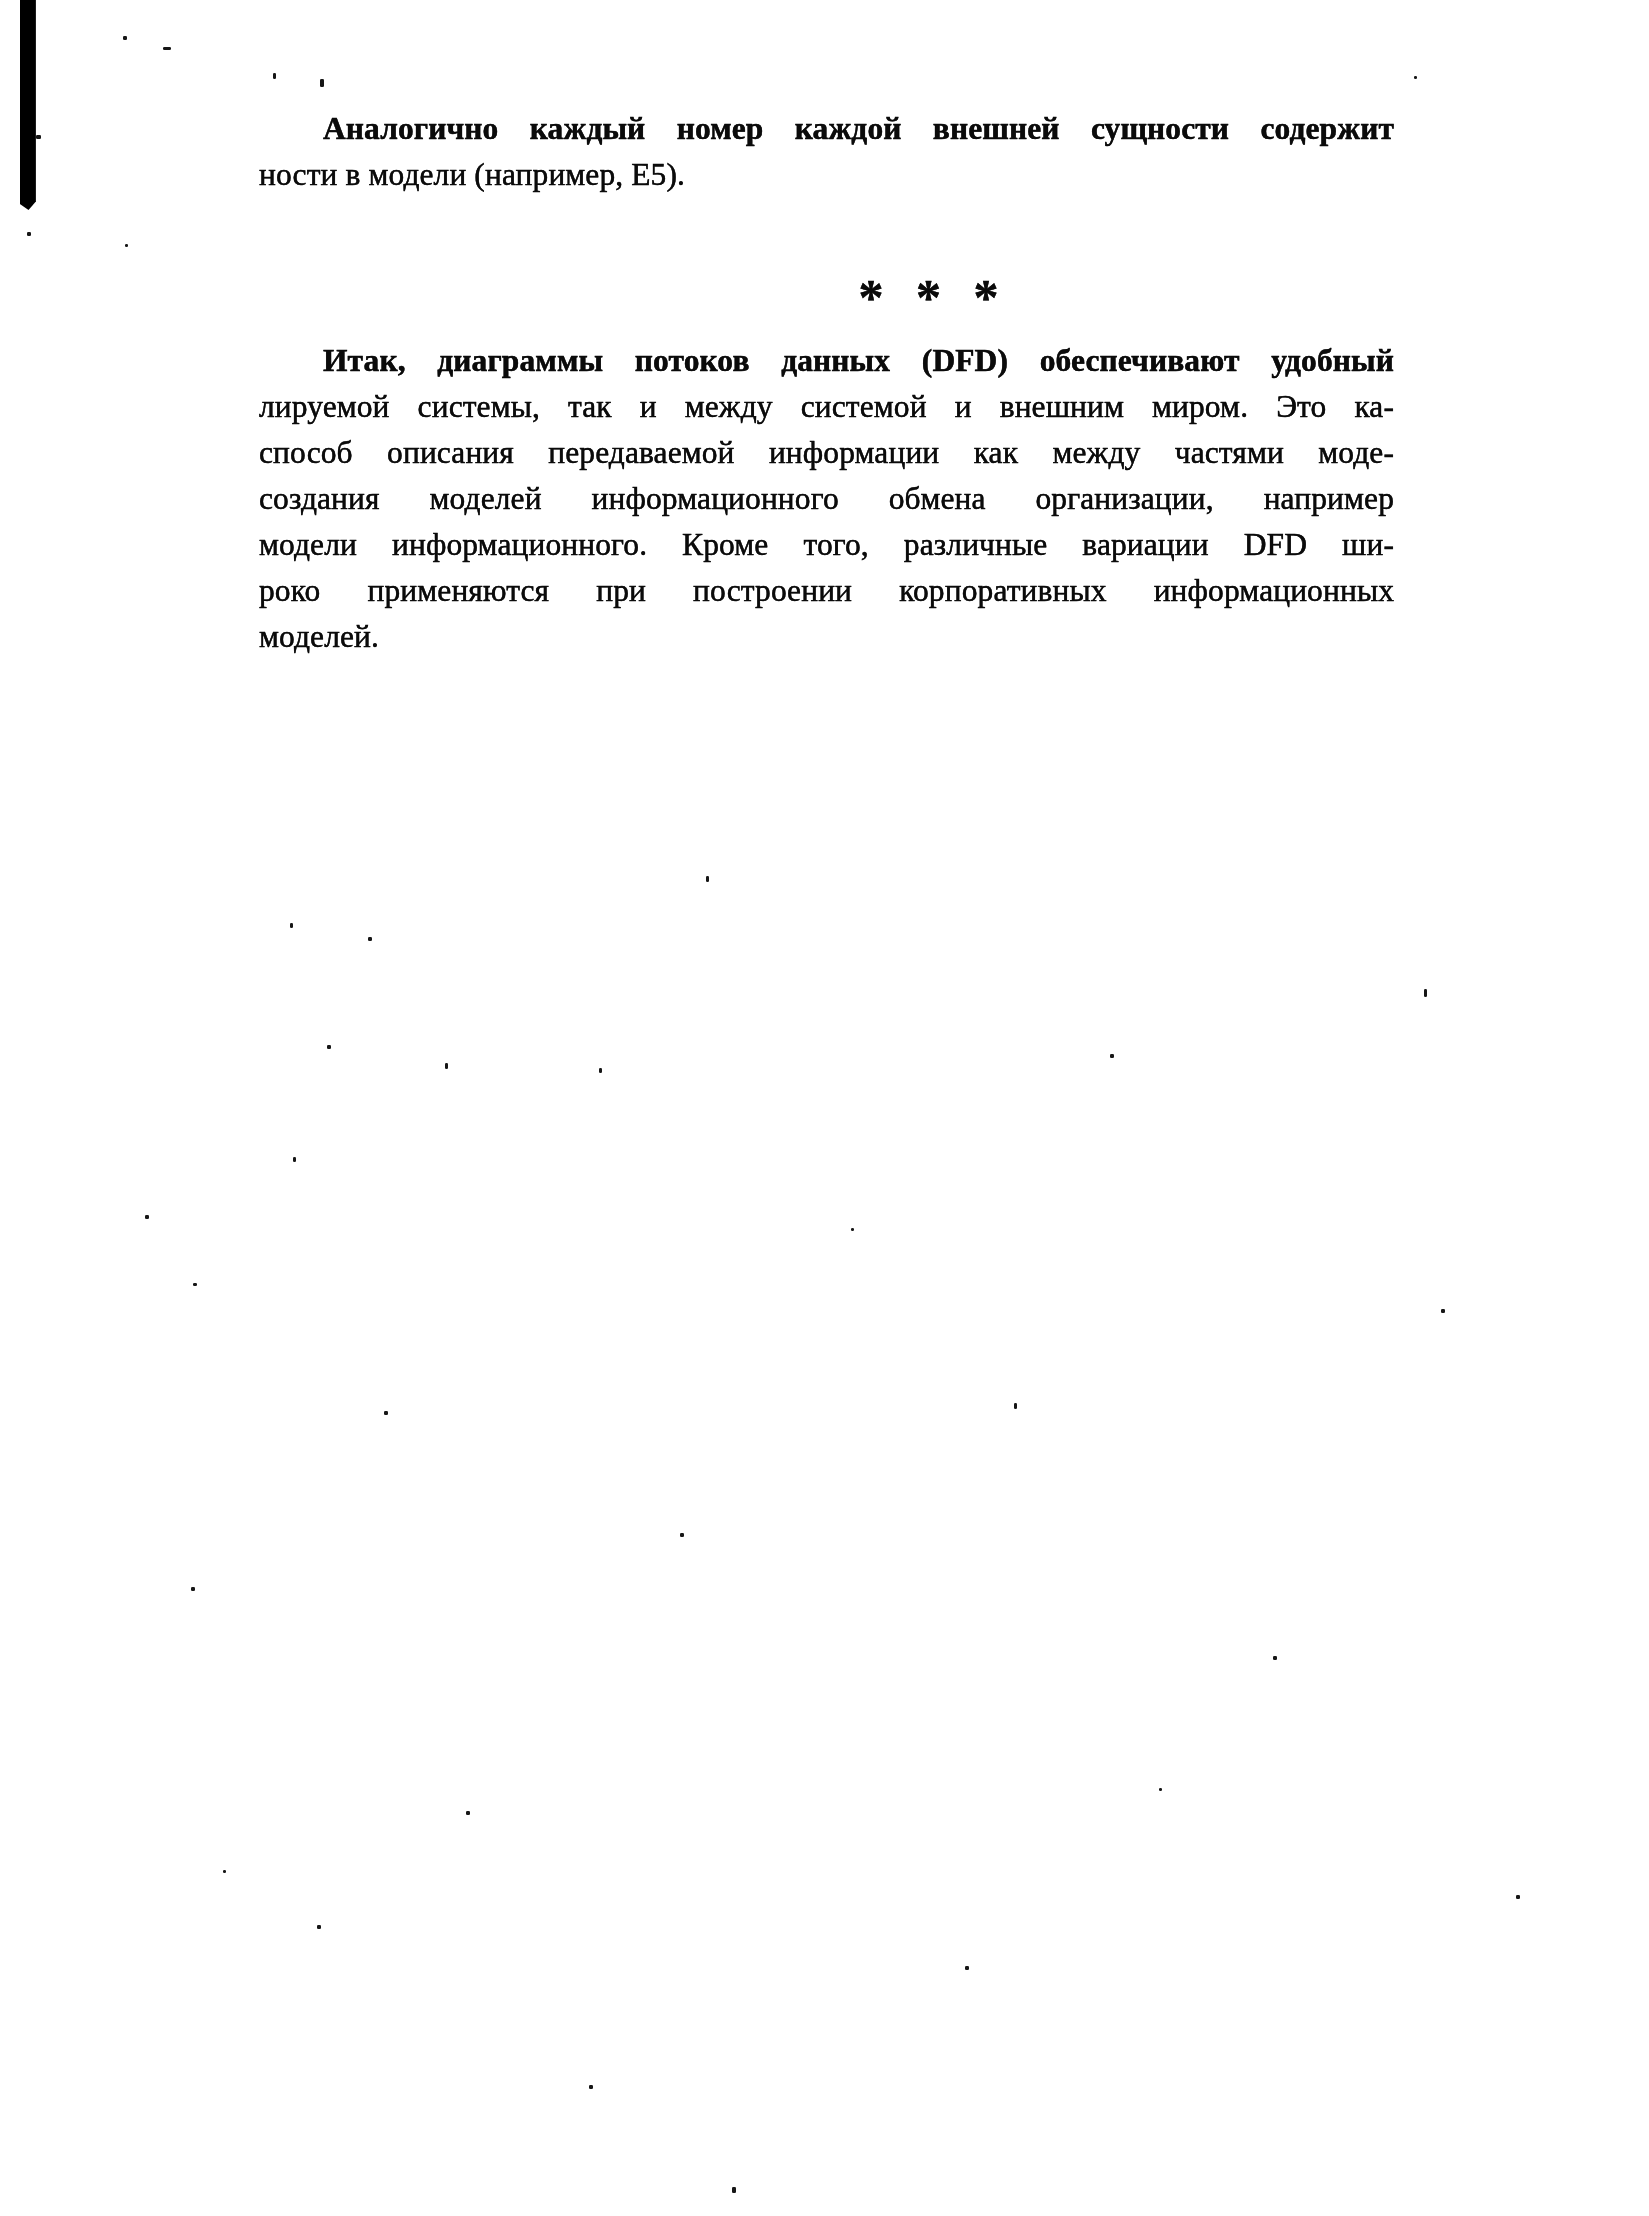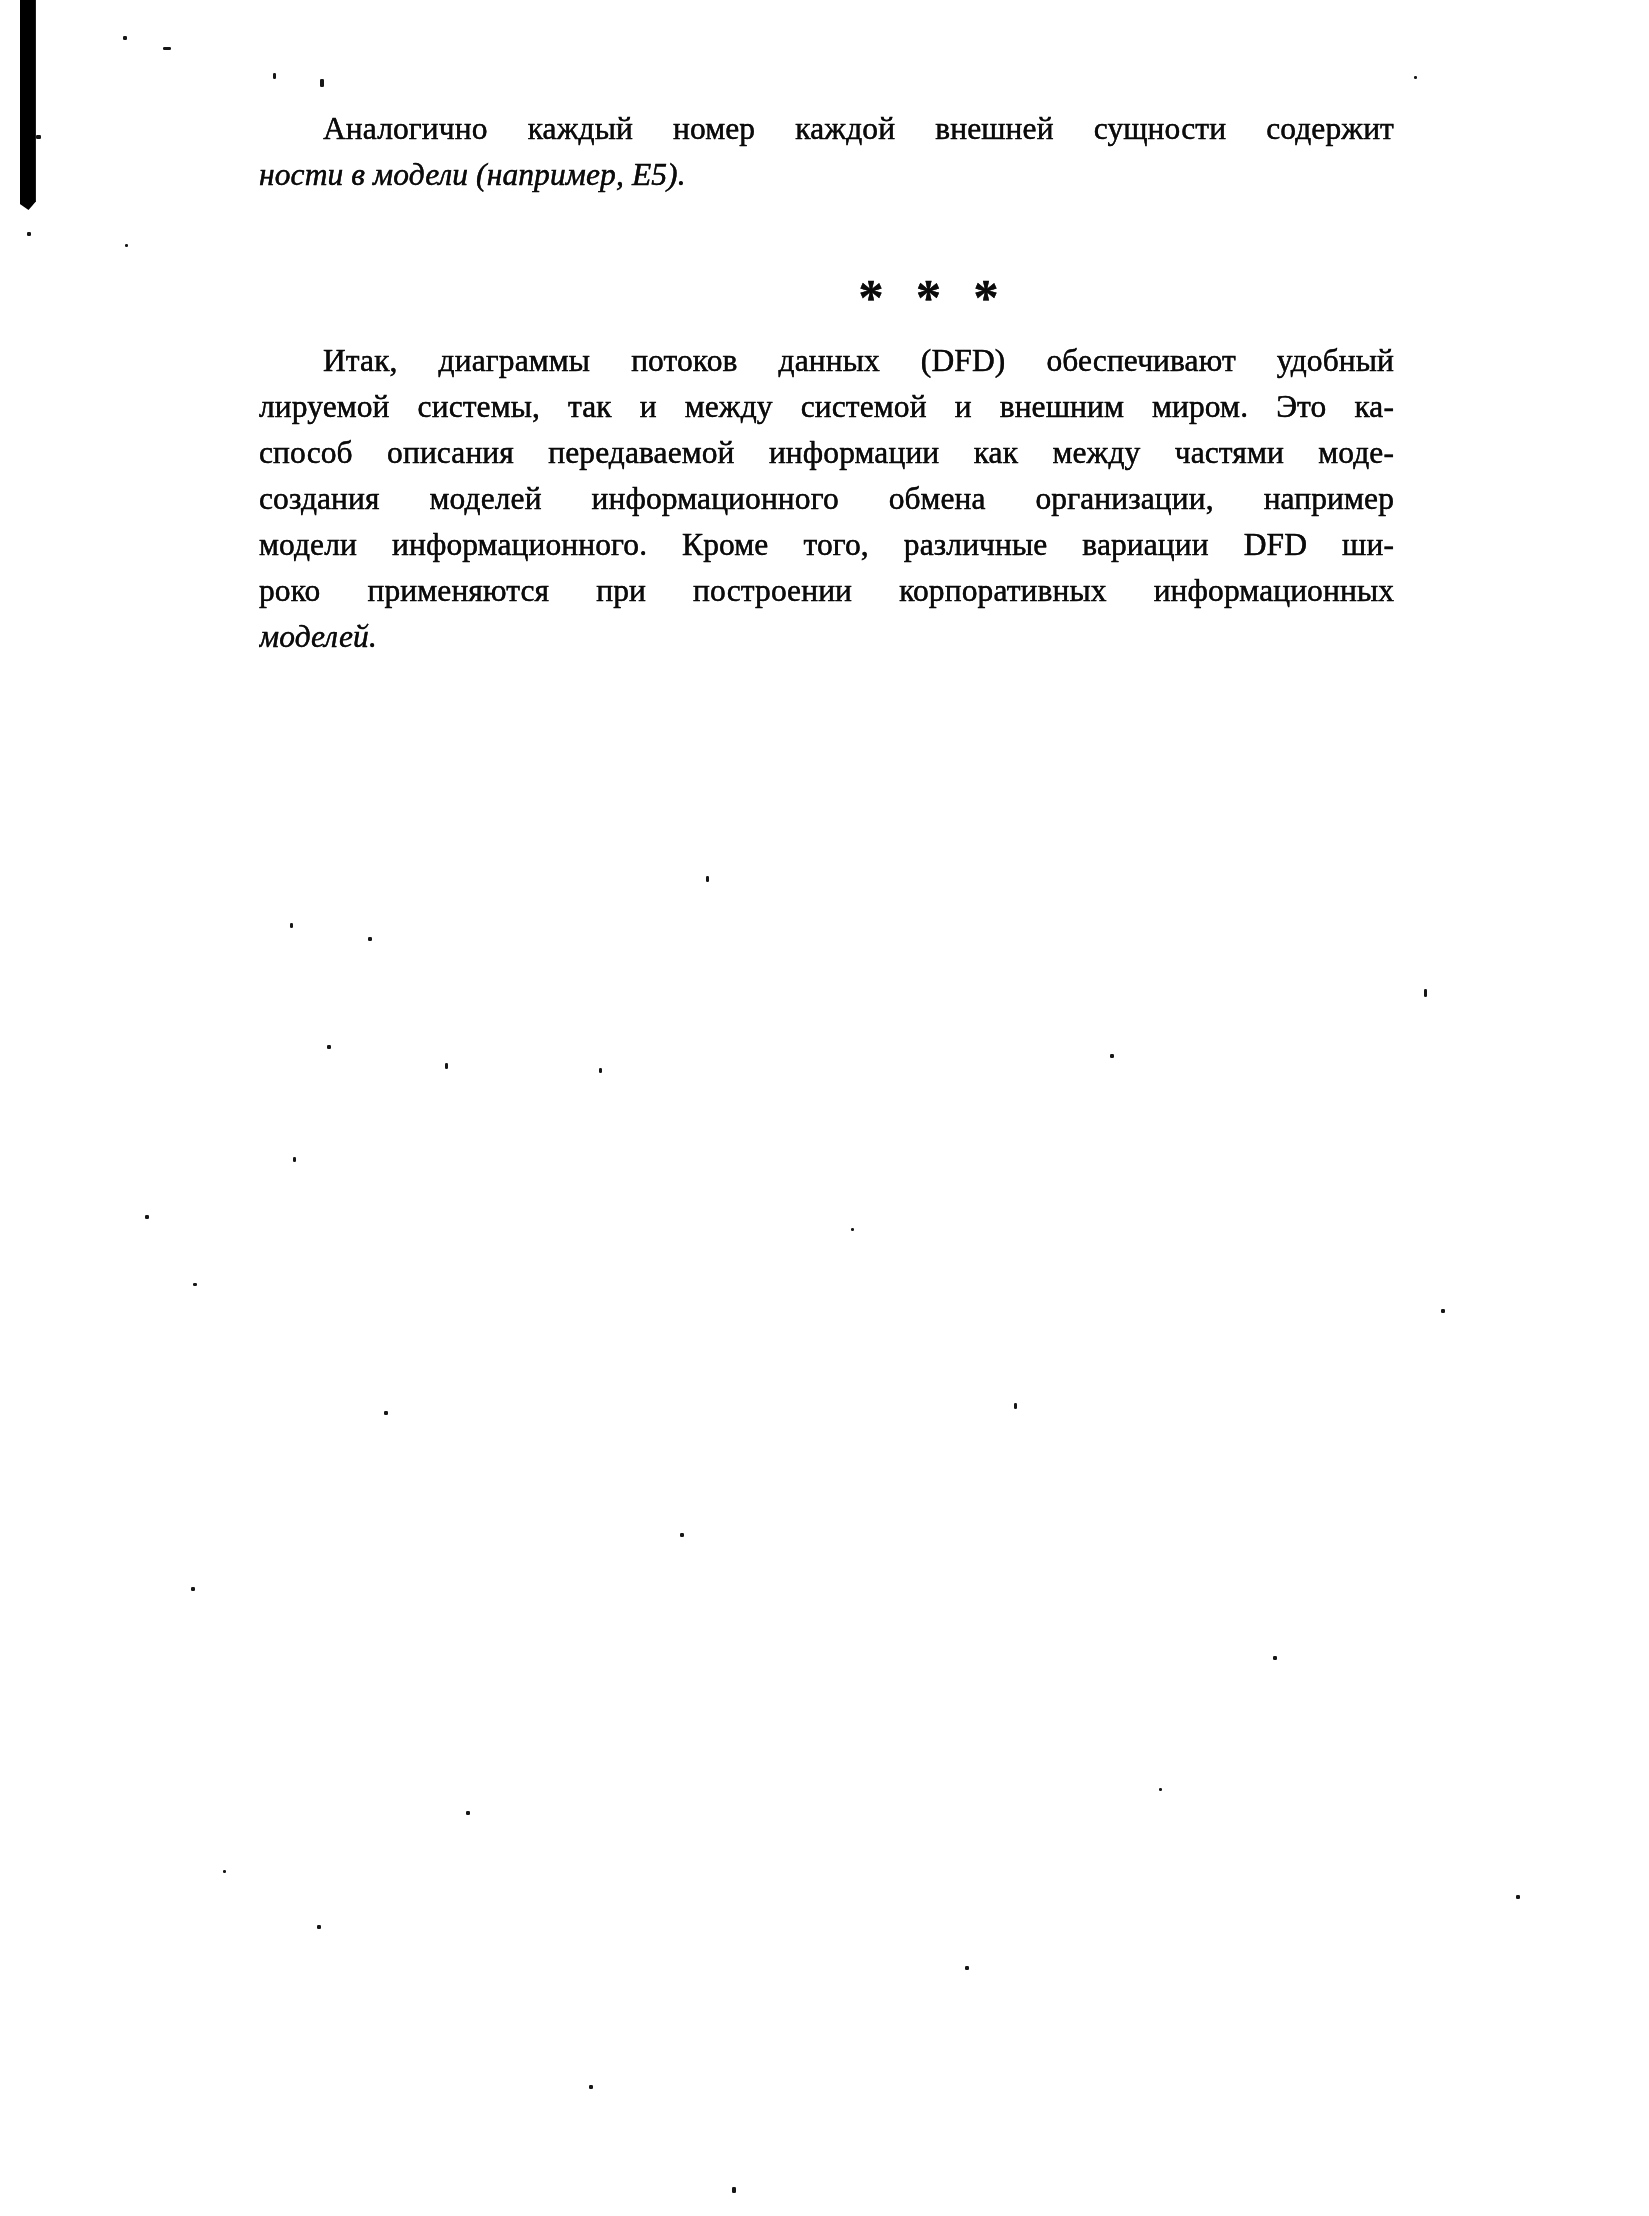--- a/index.html
+++ b/index.html
@@ -28,22 +28,22 @@
     line-height: 46px;
     letter-spacing: 0.1px;
   }
   .para .line {
     text-align: justify;
     text-align-last: justify;
     white-space: normal;
     height: 46px;
     overflow: hidden;
   }
-  .para .line.first { text-indent: 64px; }
-  .para .line.last  { text-align-last: left; font-style: italic; }
+  .para .line.first { text-indent: 64px; font-weight: bold; }
+  .para .line.last  { text-align-last: left; }
   #paragraph-1 { top: 106px; }
   #paragraph-2 { top: 338px; }
   #separator {
     position: absolute;
     top: 267px;
     left: 259px;
     width: 1135px;
     height: 69px;
     text-align: center;
     font-size: 50px;

